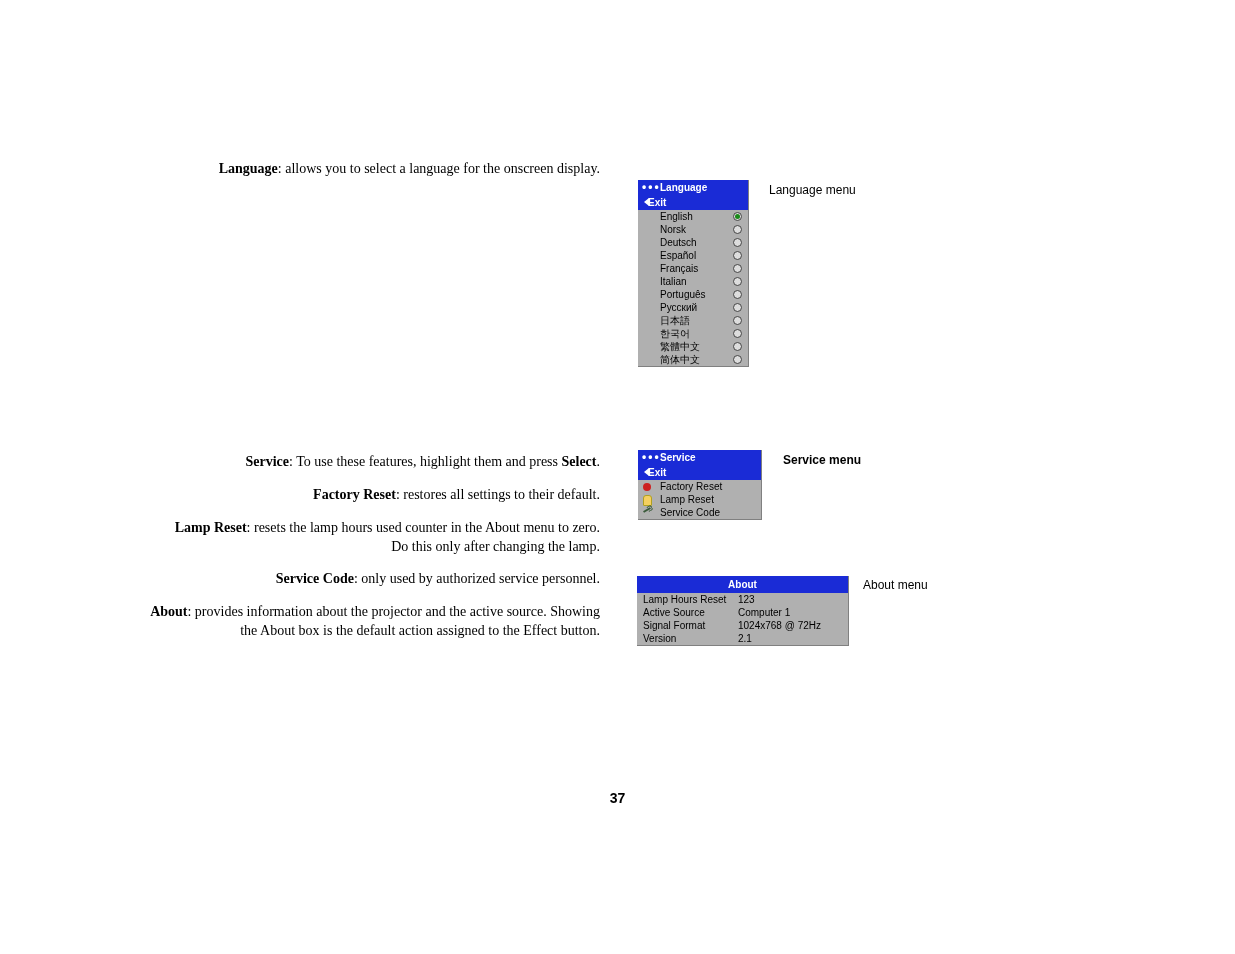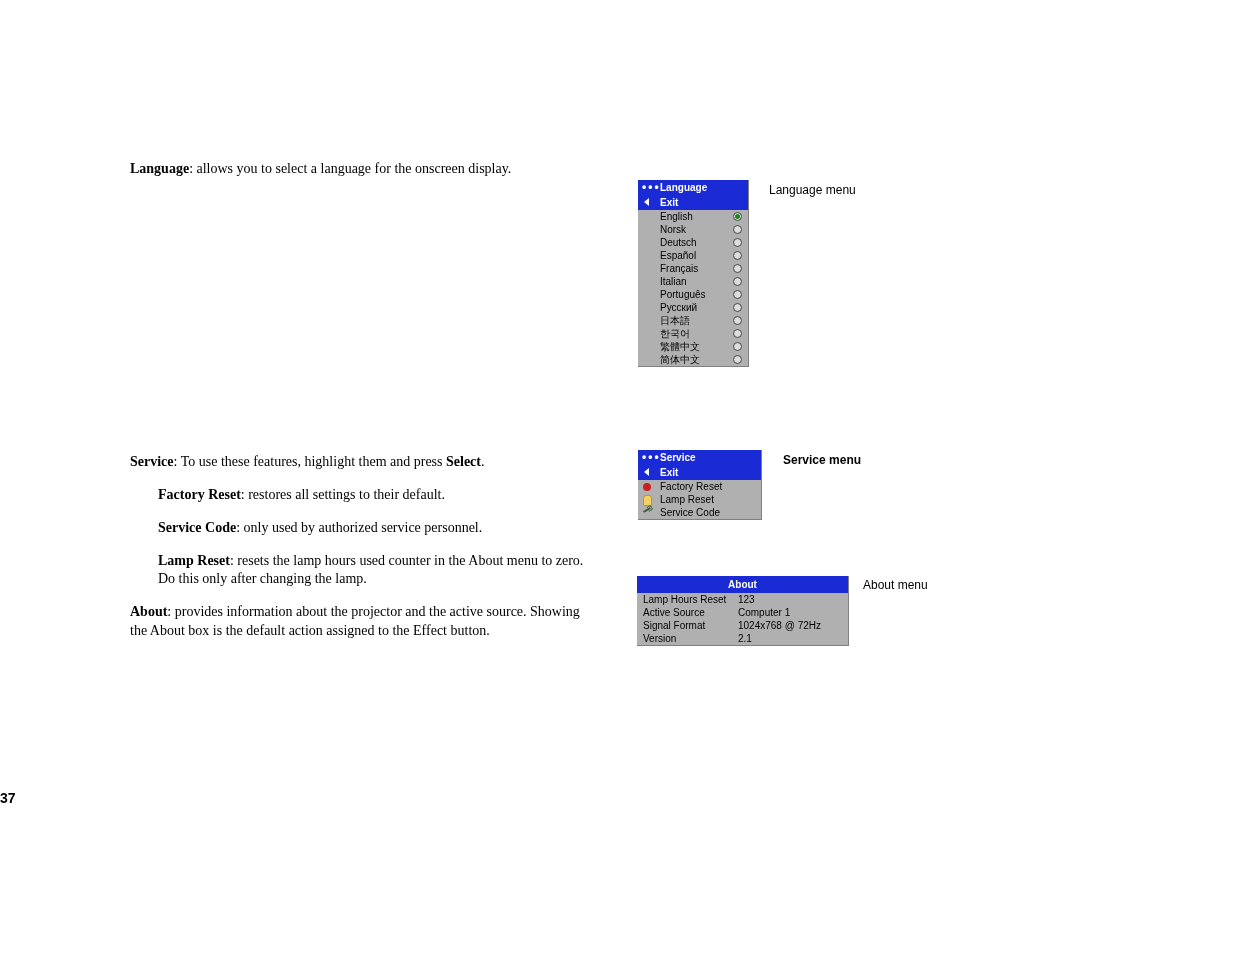--- a/index.html
+++ b/index.html
@@ -12,20 +12,21 @@
     color: #000;
     position: relative;
   }
   .left-col {
     position: absolute;
     left: 130px;
     top: 160px;
     width: 470px;
     font-size: 14px;
     line-height: 1.35;
+    text-align: right;
   }
   .left-col p { margin: 0 0 14px 0; }
   .left-col .indent { margin-left: 28px; }
   .bold { font-weight: 700; }
 
   
   .menu {
     position: absolute;
     background: #b0b0b0;
     font-family: Arial, Helvetica, sans-serif;
@@ -48,21 +49,21 @@
     left: 4px;
     top: 0;
     letter-spacing: 2px;
     font-size: 12px;
     line-height: 14px;
   }
   .menu-exit {
     background: #1a2bd6;
     color: #fff;
     font-weight: 700;
-    padding: 0px 4px 1px 22px;
+    padding: 0px 4px 1px 10px;
     position: relative;
     height: 13px;
     line-height: 13px;
   }
   .menu-exit .tri {
     position: absolute;
     left: 6px;
     top: 2px;
     width: 0; height: 0;
     border-top: 4px solid transparent;
@@ -161,44 +162,45 @@
     line-height: 13px;
     color: #000;
   }
   .about-row .k { width: 95px; }
   .about-row .v { flex: 1; }
 
   .page-num {
     position: absolute;
     left: 0; right: 0;
     top: 790px;
+    text-align: center;
     font-weight: 700;
     font-size: 14px;
     font-family: Verdana, Arial, sans-serif;
   }
 </style>
 </head>
 <body>
 
 <div class="left-col">
   <p>
     <span class="bold">Language</span><span>: allows you to select a language for the onscreen display.</span>
   </p>
   <div style="height:260px"></div>
   <p>
     <span class="bold">Service</span><span>: To use these features, highlight them and press </span><span class="bold">Select</span><span>.</span>
   </p>
   <p class="indent">
     <span class="bold">Factory Reset</span><span>: restores all settings to their default.</span>
   </p>
   <p class="indent">
+    <span class="bold">Lamp Reset</span><span>: resets the lamp hours used counter in the About menu to zero. Do this only after changing the lamp.</span>
+  </p>
+  <p class="indent">
     <span class="bold">Service Code</span><span>: only used by authorized service personnel.</span>
-  </p>
-  <p class="indent">
-    <span class="bold">Lamp Reset</span><span>: resets the lamp hours used counter in the About menu to zero. Do this only after changing the lamp.</span>
   </p>
   <p>
     <span class="bold">About</span><span>: provides information about the projector and the active source. Showing the About box is the default action assigned to the Effect button.</span>
   </p>
 </div>
 
 <div class="menu" style="left:638px; top:180px; width:110px;">
   <div class="menu-title">
     <span class="dots">•••</span>
     <span>Language</span>

